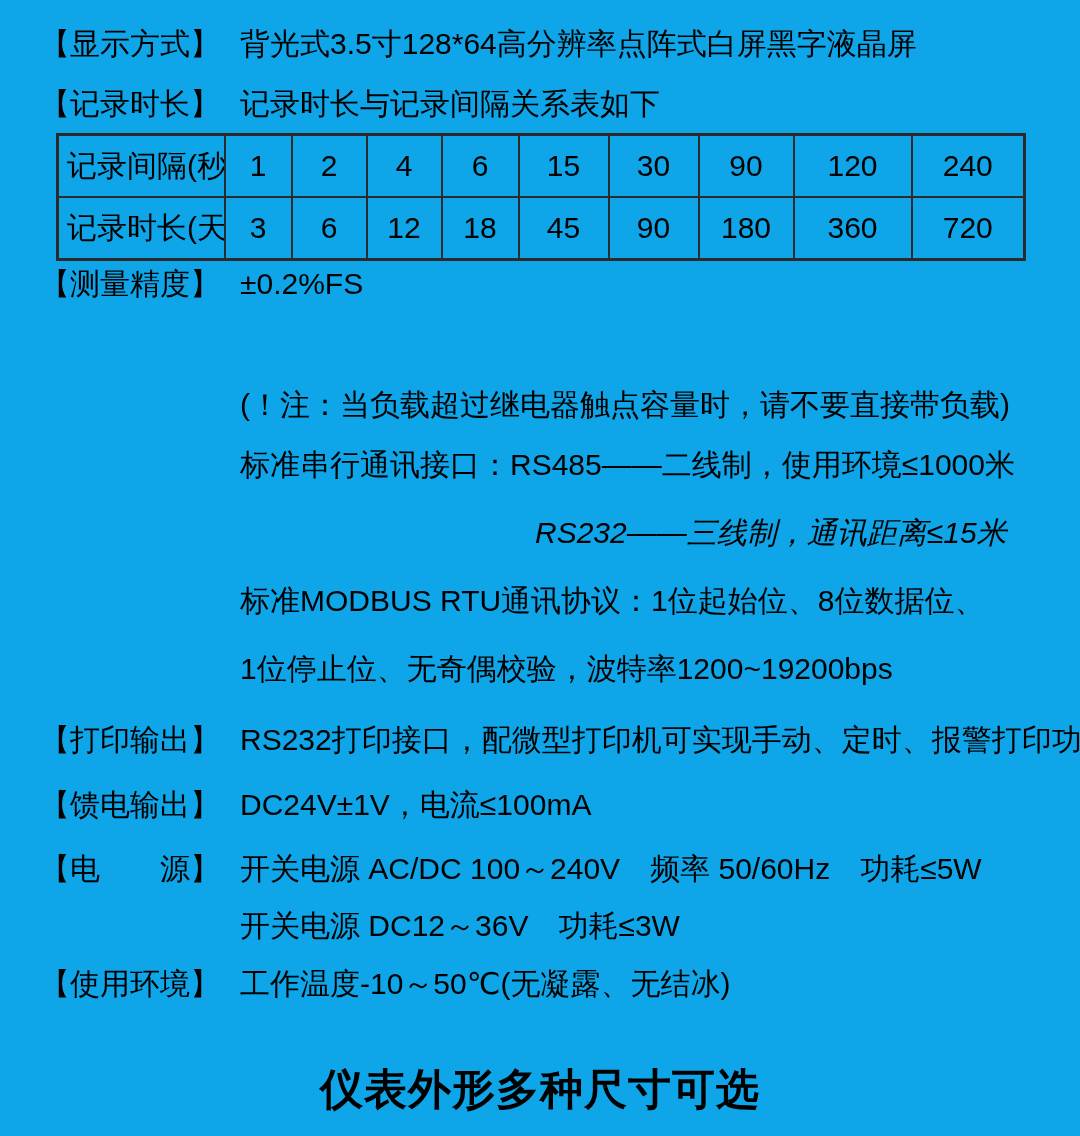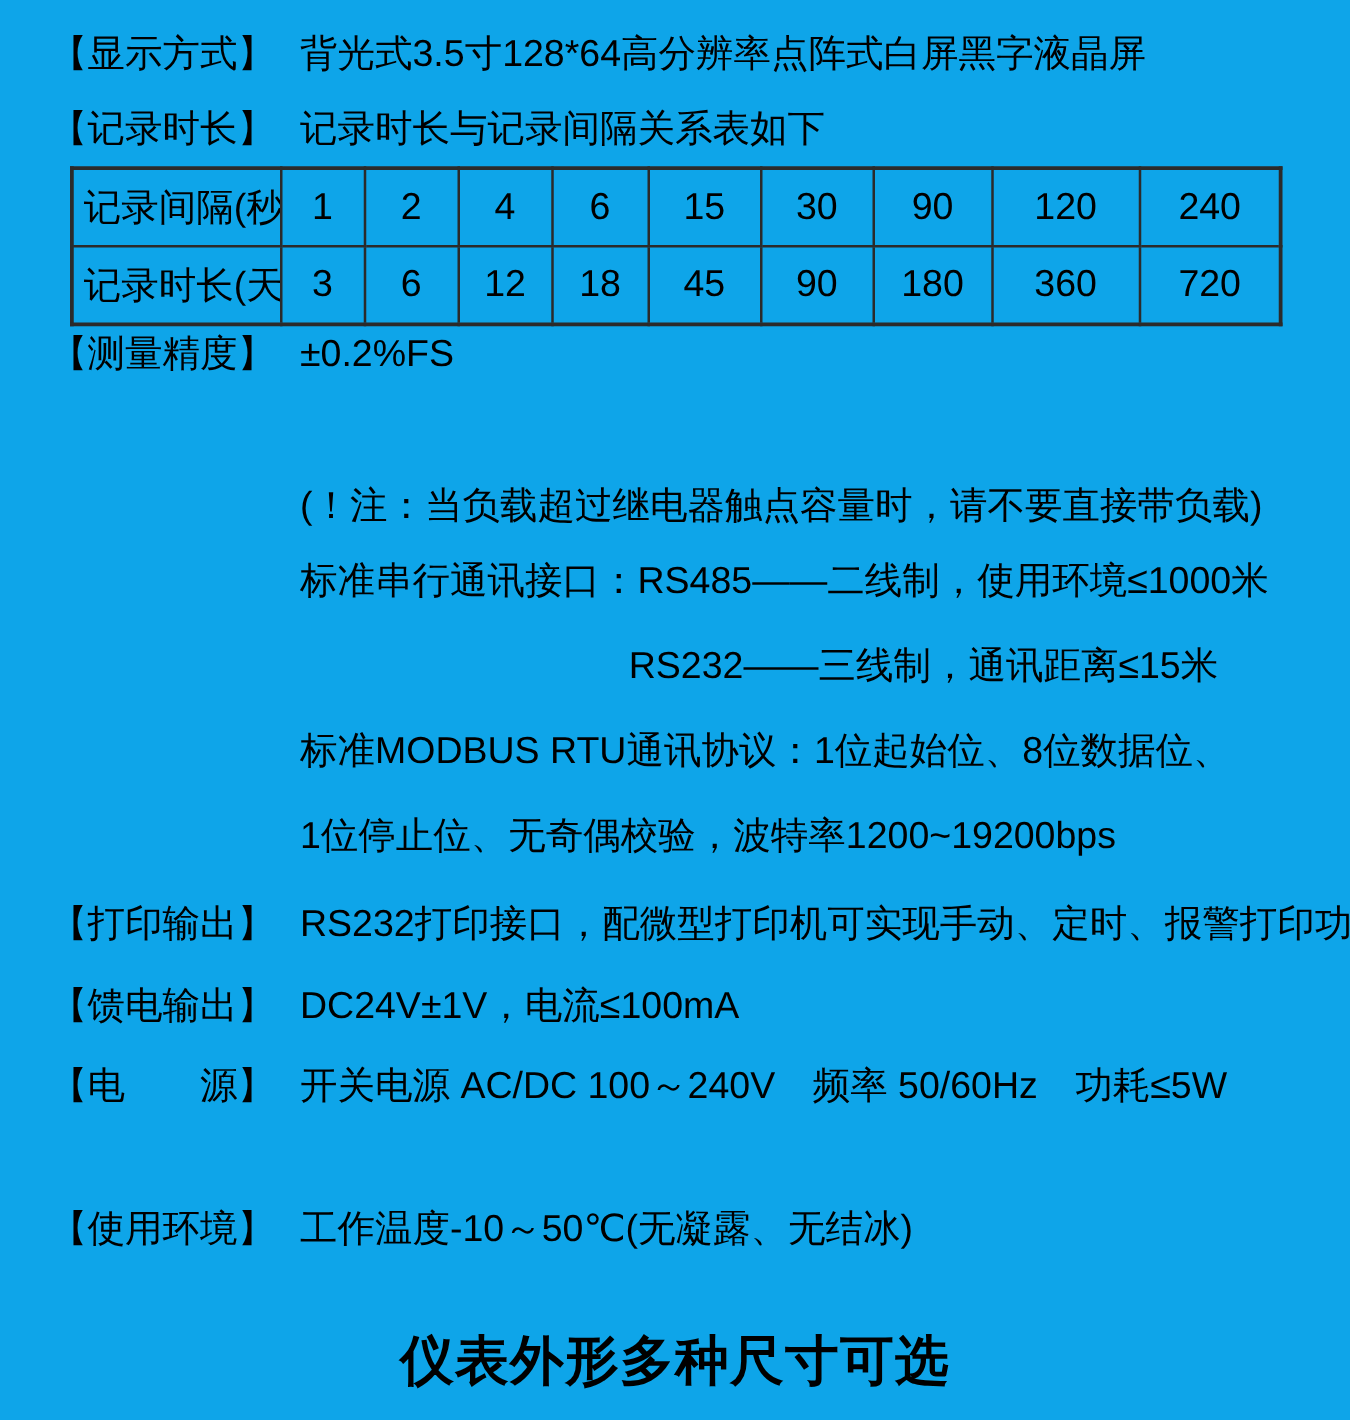--- a/index.html
+++ b/index.html
@@ -22,21 +22,21 @@
   }
   .content{
     position:absolute;
     left:210px;
     font-size:30px;
     font-weight:500;
     white-space:nowrap;
     line-height:1.15;
     margin-left:30px;
   }
-  .content.indent-rs232{left:473px;}
+  .content.indent-rs232{left:505px;font-style:italic;}
   table.spec-table{
     position:absolute;
     left:56px;
     top:133px;
     width:967px;
     height:120px;
     border-collapse:collapse;
     table-layout:fixed;
     border:3px solid #2b2b2b;
   }
@@ -130,19 +130,20 @@
   <span class="content" style="top:652px">1位停止位、无奇偶校验，波特率1200~19200bps</span>
 
   <span class="label" style="top:723px">【打印输出】</span>
   <span class="content" style="top:723px">RS232打印接口，配微型打印机可实现手动、定时、报警打印功能</span>
 
   <span class="label" style="top:788px">【馈电输出】</span>
   <span class="content" style="top:788px">DC24V±1V，电流≤100mA</span>
 
   <span class="label" style="top:852px">【电　　源】</span>
   <span class="content" style="top:852px">开关电源 AC/DC 100～240V　频率 50/60Hz　功耗≤5W</span>
+  <span class="content" style="top:909px">开关电源 DC12～36V　功耗≤3W</span>
 
   <span class="label" style="top:967px">【使用环境】</span>
   <span class="content" style="top:967px">工作温度-10～50℃(无凝露、无结冰)</span>
 
   <div class="footer-title">仪表外形多种尺寸可选</div>
 
 </div>
 
 </body></html>

